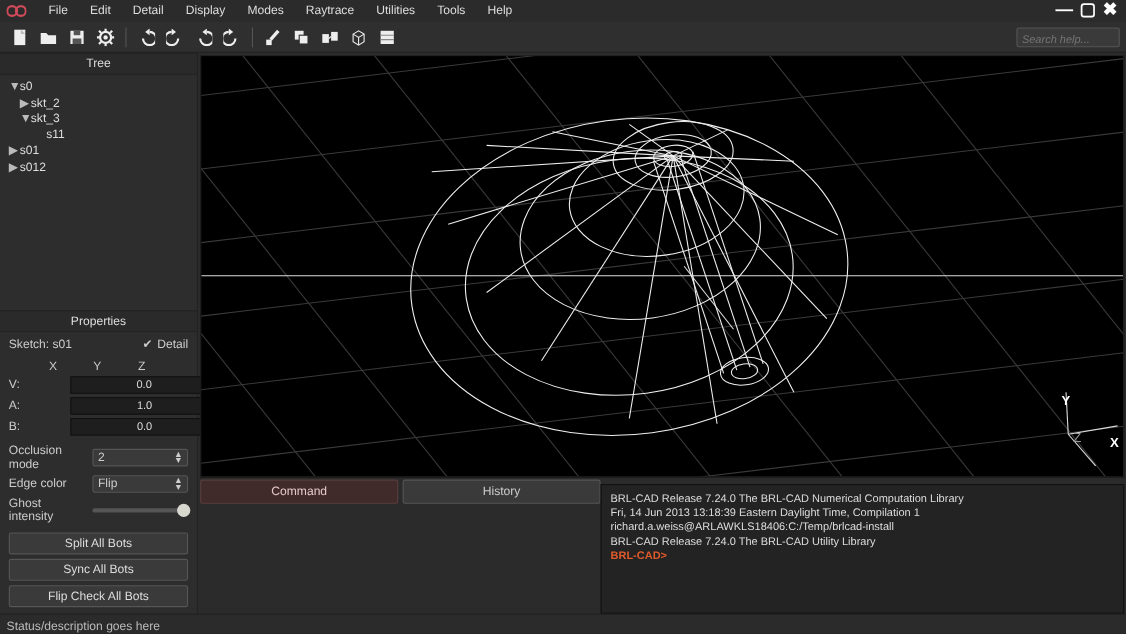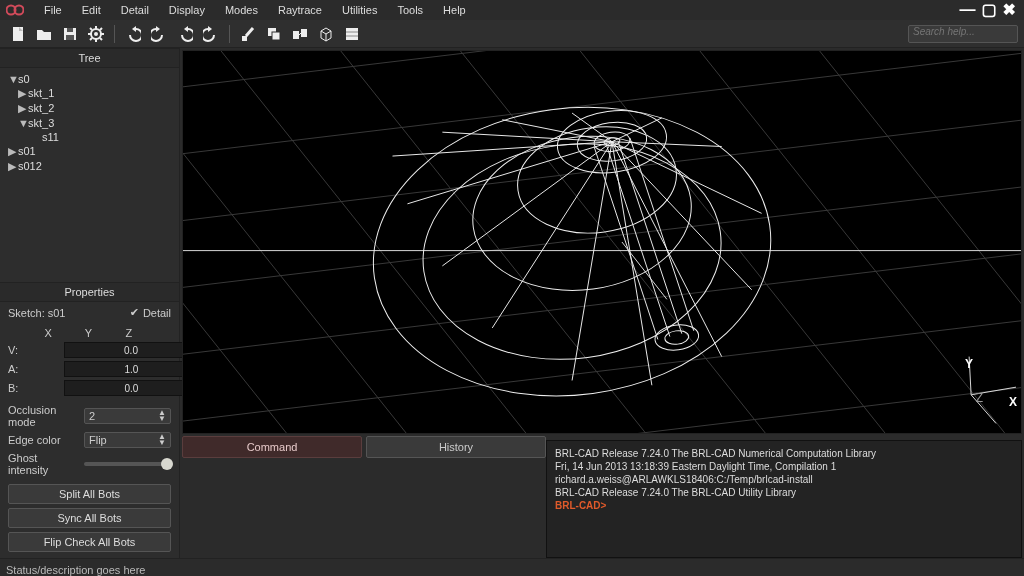--- a/index.html
+++ b/index.html
@@ -10,21 +10,21 @@
 .menubar { display: flex; align-items: center; height: 20px; background: #2b2b2b; padding: 0 4px; }
 .logo { width: 22px; height: 20px; display:flex; align-items:center; justify-content:center; margin-right:8px; }
 .menubar .menu-item { padding: 0 10px; color: #ddd; cursor: default; }
 .window-controls { margin-left: auto; display:flex; gap:6px; padding-right:4px; }
 .window-controls span { color:#fff; font-weight:bold; font-size:16px; line-height:16px; cursor:default; }
 
 
 .toolbar { display: flex; align-items: center; height: 28px; background: #2f2f2f; padding: 0 6px; gap: 2px; border-bottom: 1px solid #222; }
 .tool-btn { width: 24px; height: 22px; display:flex; align-items:center; justify-content:center; cursor:default; }
 .tool-sep { width:1px; height:18px; background:#555; margin:0 4px; }
-.search-box { margin-left:auto; width: 110px; height: 18px; background:#3a3a3a; border:1px solid #555; border-radius:2px; display:flex; align-items:flex-start; padding:0 4px; }
+.search-box { margin-left:auto; width: 94px; height: 18px; background:#3a3a3a; border:1px solid #555; border-radius:2px; display:flex; align-items:flex-end; padding:0 4px; }
 .search-box input { flex:1; background:transparent; border:none; color:#aaa; font-size:10px; font-style:italic; outline:none; }
 
 
 .main { flex:1; display:flex; }
 .left { width: 180px; display:flex; flex-direction:column; background:#2d2d2d; border-right:1px solid #222; }
 .panel-header { text-align:center; padding:3px 0; background:#2a2a2a; border-bottom:1px solid #222; border-top:1px solid #222; color:#ddd; }
 .tree { flex:1; overflow:auto; padding:4px 4px; }
 .tree-row { padding:1px 0 1px 4px; color:#ddd; }
 .tree-row .arrow { display:inline-block; width:10px; color:#bbb; }
 .ind1 { padding-left: 14px; } .ind2 { padding-left: 28px; }
@@ -189,21 +189,20 @@
         </svg>
       <input placeholder="Search help..." style="">
     </div>
   </div>
 
   <div class="main">
     <div class="left">
       <div class="panel-header">Tree</div>
       <div class="tree" id="tree">
           <div class="tree-row ind0"><span class="arrow">▼</span>s0</div>
-          <div class="tree-row ind1"><span class="arrow">▶</span>skt_1</div>
           <div class="tree-row ind1"><span class="arrow">▶</span>skt_2</div>
           <div class="tree-row ind1"><span class="arrow">▼</span>skt_3</div>
           <div class="tree-row ind2"><span class="arrow"></span>s11</div>
           <div class="tree-row ind0"><span class="arrow">▶</span>s01</div>
           <div class="tree-row ind0"><span class="arrow">▶</span>s012</div>
         </div>
 
       <div class="panel-header">Properties</div>
       <div class="properties">
         <div class="prop-row1">

